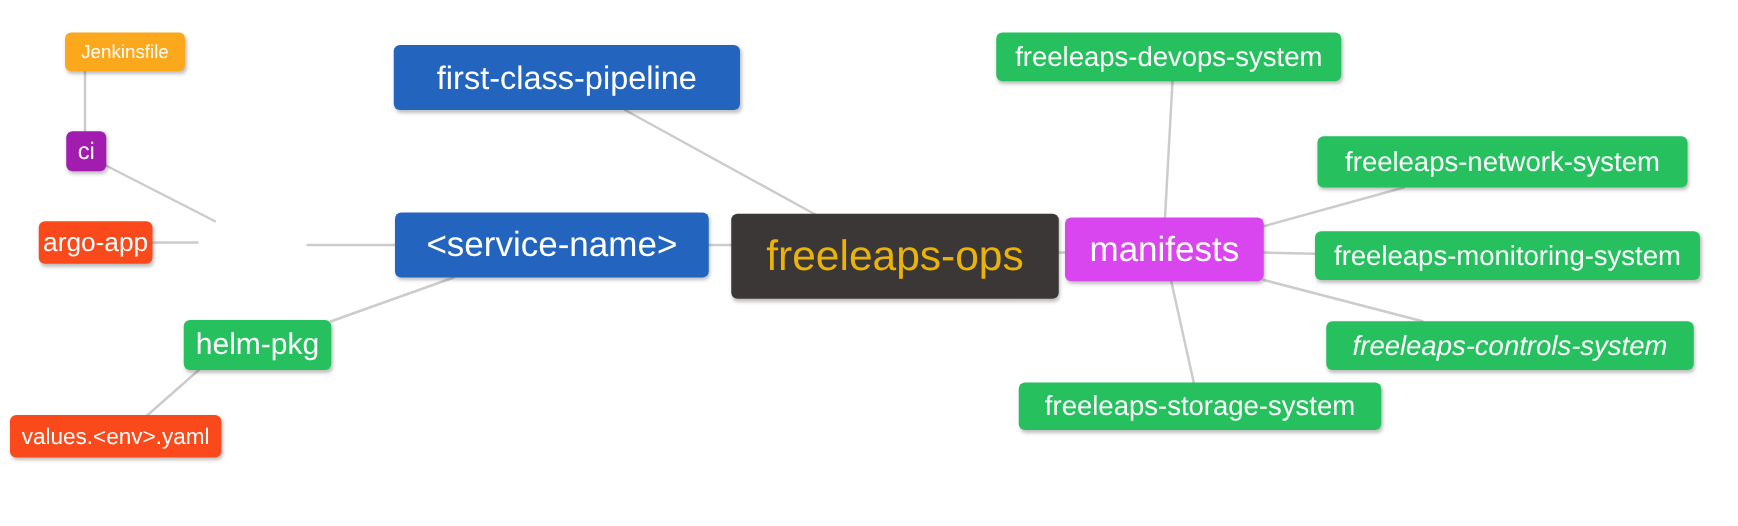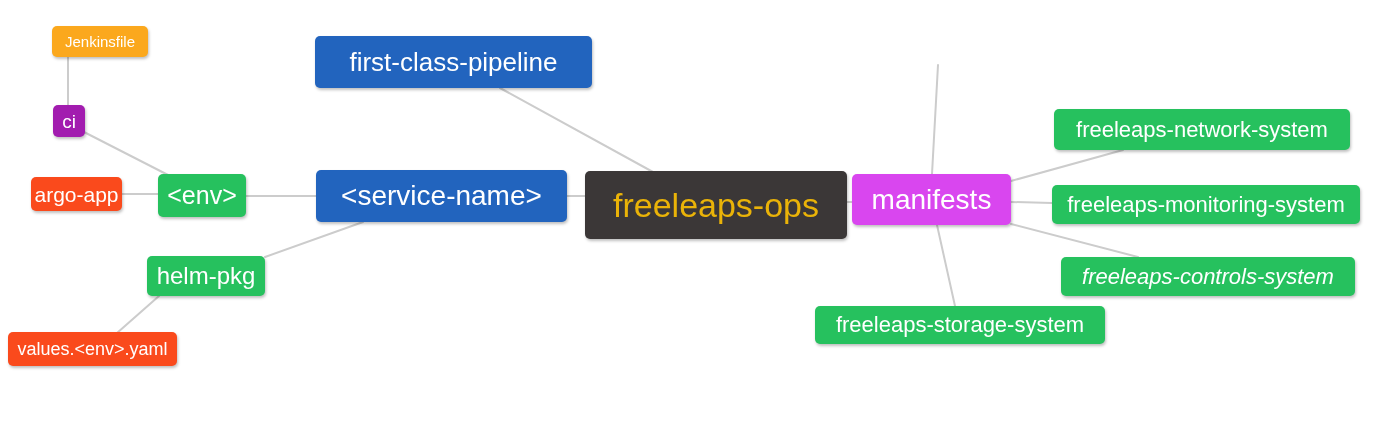--- a/index.html
+++ b/index.html
@@ -57,41 +57,41 @@
     </svg>
 <div class="node" style="left: 20px; top: 26px; width: 96px; height: 31px; font-size: 15px; background: rgb(251, 168, 29); color: rgb(255, 255, 255); margin-left: 32px;">
       <span>Jenkinsfile</span>
     </div>
     <div class="node" style="left: 53px; top: 105px; width: 32px; height: 32px; font-size: 19px; background: #a21caf; color: rgb(255, 255, 255);">
       <span>ci</span>
     </div>
     <div class="node" style="left: 31px; top: 177px; width: 91px; height: 34px; font-size: 21px; background: rgb(250, 74, 28); color: rgb(255, 255, 255);">
       <span>argo-app</span>
     </div>
-    <div class="node" style="left: 158px; top: 174px; width: 88px; height: 43px; font-size: 25px; background: rgb(38, 193, 94); color: rgb(255, 255, 255);">
-      <span>&lt;env&gt;</span>
-    </div>
     <div class="node" style="left: 147px; top: 256px; width: 118px; height: 40px; font-size: 24px; background: rgb(38, 193, 94); color: rgb(255, 255, 255);">
       <span>helm-pkg</span>
     </div>
     <div class="node" style="left: 8px; top: 332px; width: 169px; height: 34px; font-size: 18px; background: rgb(250, 74, 28); color: rgb(255, 255, 255);">
       <span>values.&lt;env&gt;.yaml</span>
     </div>
     <div class="node" style="left: 315px; top: 36px; width: 277px; height: 52px; font-size: 26px; background: rgb(34, 100, 190); color: rgb(255, 255, 255);">
       <span>first-class-pipeline</span>
     </div>
     <div class="node" style="left: 316px; top: 170px; width: 251px; height: 52px; font-size: 28px; background: rgb(34, 100, 190); color: rgb(255, 255, 255);">
       <span>&lt;service-name&gt;</span>
     </div>
     <div class="node" style="left: 585px; top: 171px; width: 262px; height: 68px; font-size: 34px; background: rgb(59, 55, 55); color: #eab308;">
       <span>freeleaps-ops</span>
     </div>
     <div class="node" style="left: 852px; top: 174px; width: 159px; height: 51px; font-size: 28px; background: #d946ef; color: rgb(255, 255, 255);">
       <span>manifests</span>
     </div>
+    <div class="node" style="left: 797px; top: 26px; width: 276px; height: 39px; font-size: 22px; background: rgb(38, 193, 94); color: rgb(255, 255, 255);">
+      <span>freeleaps-devops-system</span>
+    </div>
     <div class="node" style="left: 1054px; top: 109px; width: 296px; height: 41px; font-size: 22px; background: rgb(38, 193, 94); color: rgb(255, 255, 255); align-items: center;">
       <span>freeleaps-network-system</span>
     </div>
     <div class="node" style="left: 1052px; top: 185px; width: 308px; height: 39px; font-size: 22px; background: rgb(38, 193, 94); color: rgb(255, 255, 255);">
       <span>freeleaps-monitoring-system</span>
     </div>
     <div class="node" style="left: 1061px; top: 257px; width: 294px; height: 39px; font-size: 22px; background: rgb(38, 193, 94); color: rgb(255, 255, 255); font-style: italic;">
       <span>freeleaps-controls-system</span>
     </div>
     <div class="node" style="left: 815px; top: 306px; width: 290px; height: 38px; font-size: 22px; background: rgb(38, 193, 94); color: rgb(255, 255, 255);">

